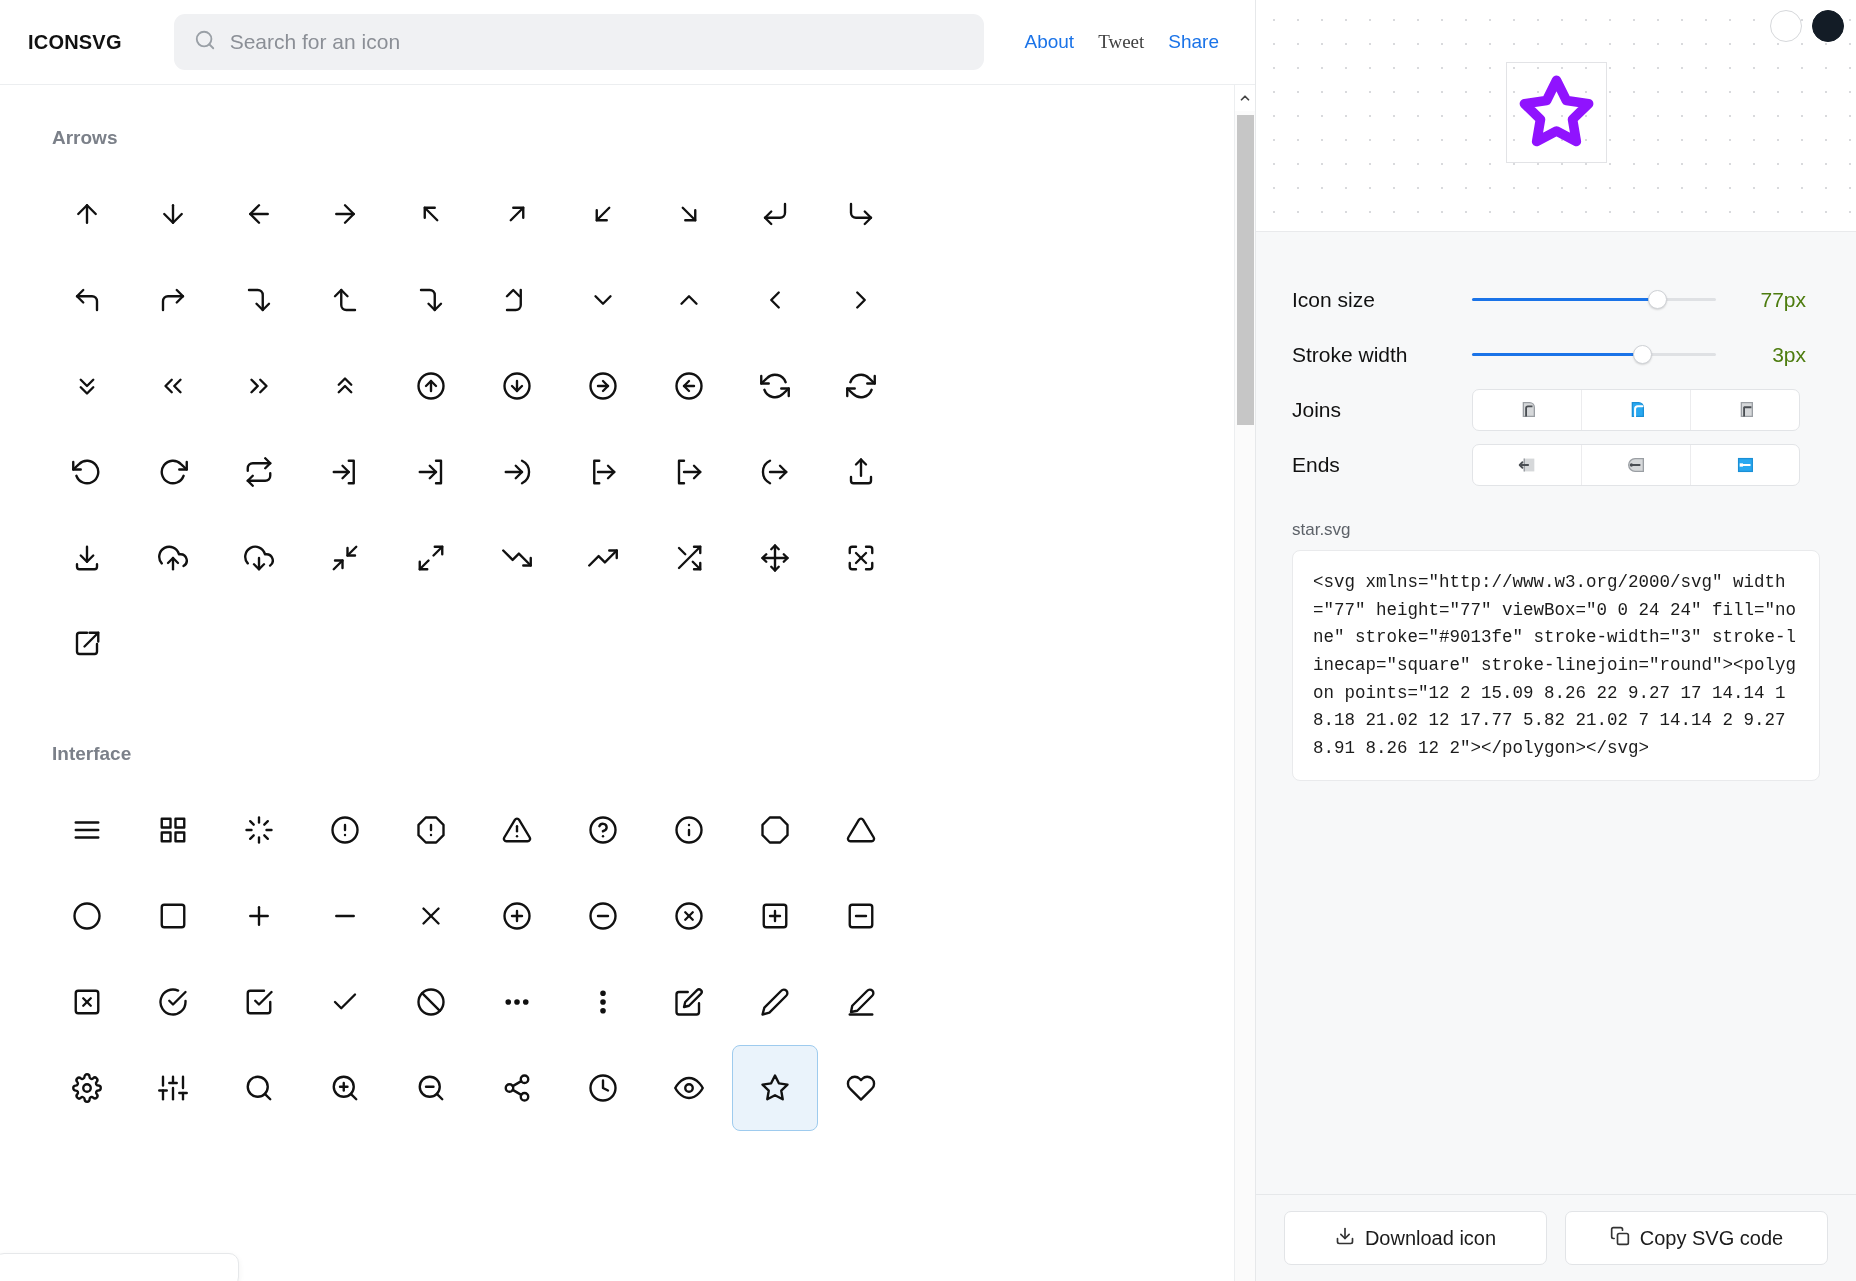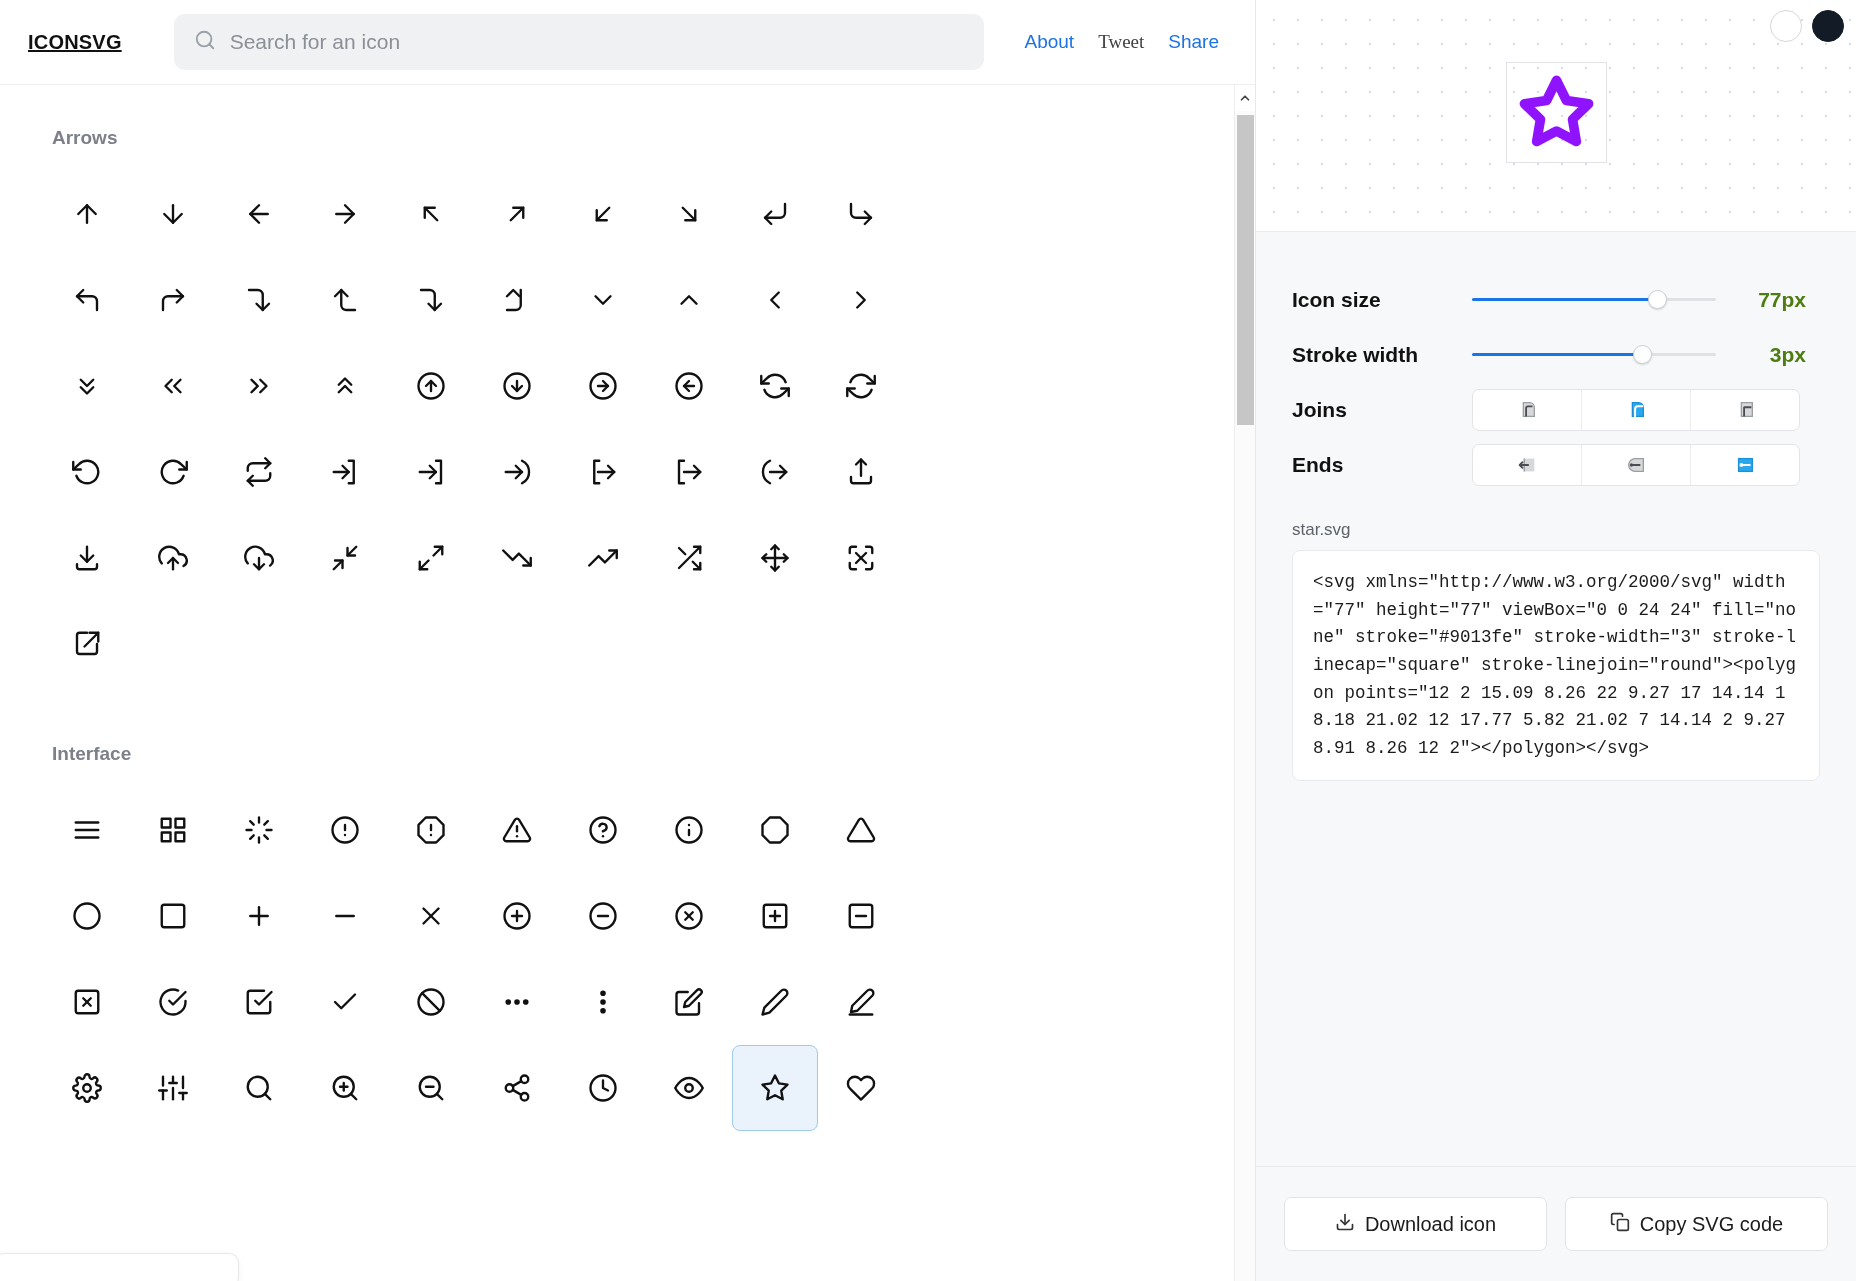--- a/index.html
+++ b/index.html
@@ -15,21 +15,21 @@
   #left{
     width:1255px; height:1281px; position:relative;
     background:#fff; display:flex; flex-direction:column;
   }
   #topbar{
     height:84px; min-height:84px; display:flex; align-items:center;
     padding:0 32px 0 28px; background:#fff; position:relative; z-index:5;
   }
   #logo{
     font-size:20px; font-weight:bold; letter-spacing:0.2px;
-    color:#111; font-family:"Liberation Sans", sans-serif; white-space:nowrap;text-decoration:underline;
+    color:#111; font-family:"Liberation Sans", sans-serif; white-space:nowrap;
   }
   #searchwrap{
     flex:1; margin-left:52px; margin-right:40px; position:relative;
   }
   #searchbox{
     height:56px; background:#f0f1f3; border-radius:11px;
     display:flex; align-items:center; padding:0 20px; gap:14px;justify-content:center;
   }
   #searchbox .mag{ flex:0 0 auto; display:block; }
   #searchinput{
@@ -113,21 +113,21 @@
     display:flex; align-items:center; justify-content:center;
     background:transparent; margin-top:-6px;
   }
   #theme-toggle{
     position:absolute; top:10px; right:12px; display:flex; gap:10px; align-items:center;
   }
   .sw{ width:32px; height:32px; border-radius:50%; }
   .sw.light{ background:#fff; border:1px solid #d6d8db; }
   .sw.dark{ background:#131c26; border:1px solid #131c26; }
 
-  #controls{ padding:40px 44px 0 36px;font-weight:bold; }
+  #controls{ padding:40px 44px 0 36px; }
   .ctrl-row{
     display:flex; align-items:center; height:55px;
   }
   .ctrl-label{
     width:180px; font-size:21px; color:#111; flex:0 0 180px;
   }
   .slider-wrap{ flex:1; display:flex; align-items:center; }
   .slider{
     position:relative; width:244px; height:20px; display:flex; align-items:center;
   }
@@ -168,21 +168,21 @@
     padding:28px 36px 10px 36px; font-size:17px; color:#5d6269;
   }
   #codebox{
     margin:0 36px; background:#fff; border:1px solid #e9eaec; border-radius:8px;
     padding:18px 20px; font-family:"Liberation Mono", monospace;
     font-size:17.5px; line-height:1.58; color:#1b1b1b;
     word-break:break-all; white-space:pre-wrap;
   }
   #rightfooter{
     margin-top:auto; border-top:1px solid #e6e8ea; background:#f7f8f9;
-    padding:30px 28px; display:flex; gap:18px;
+    padding:16px 28px; display:flex; gap:18px;
   }
   .footbtn{
     flex:1; height:54px; background:#fff; border:1px solid #e2e4e7; border-radius:7px;
     display:flex; align-items:center; justify-content:center; gap:10px;
     font-size:20px; color:#1b1b1b; cursor:pointer;
   }
 </style>
 </head>
 <body>
 

